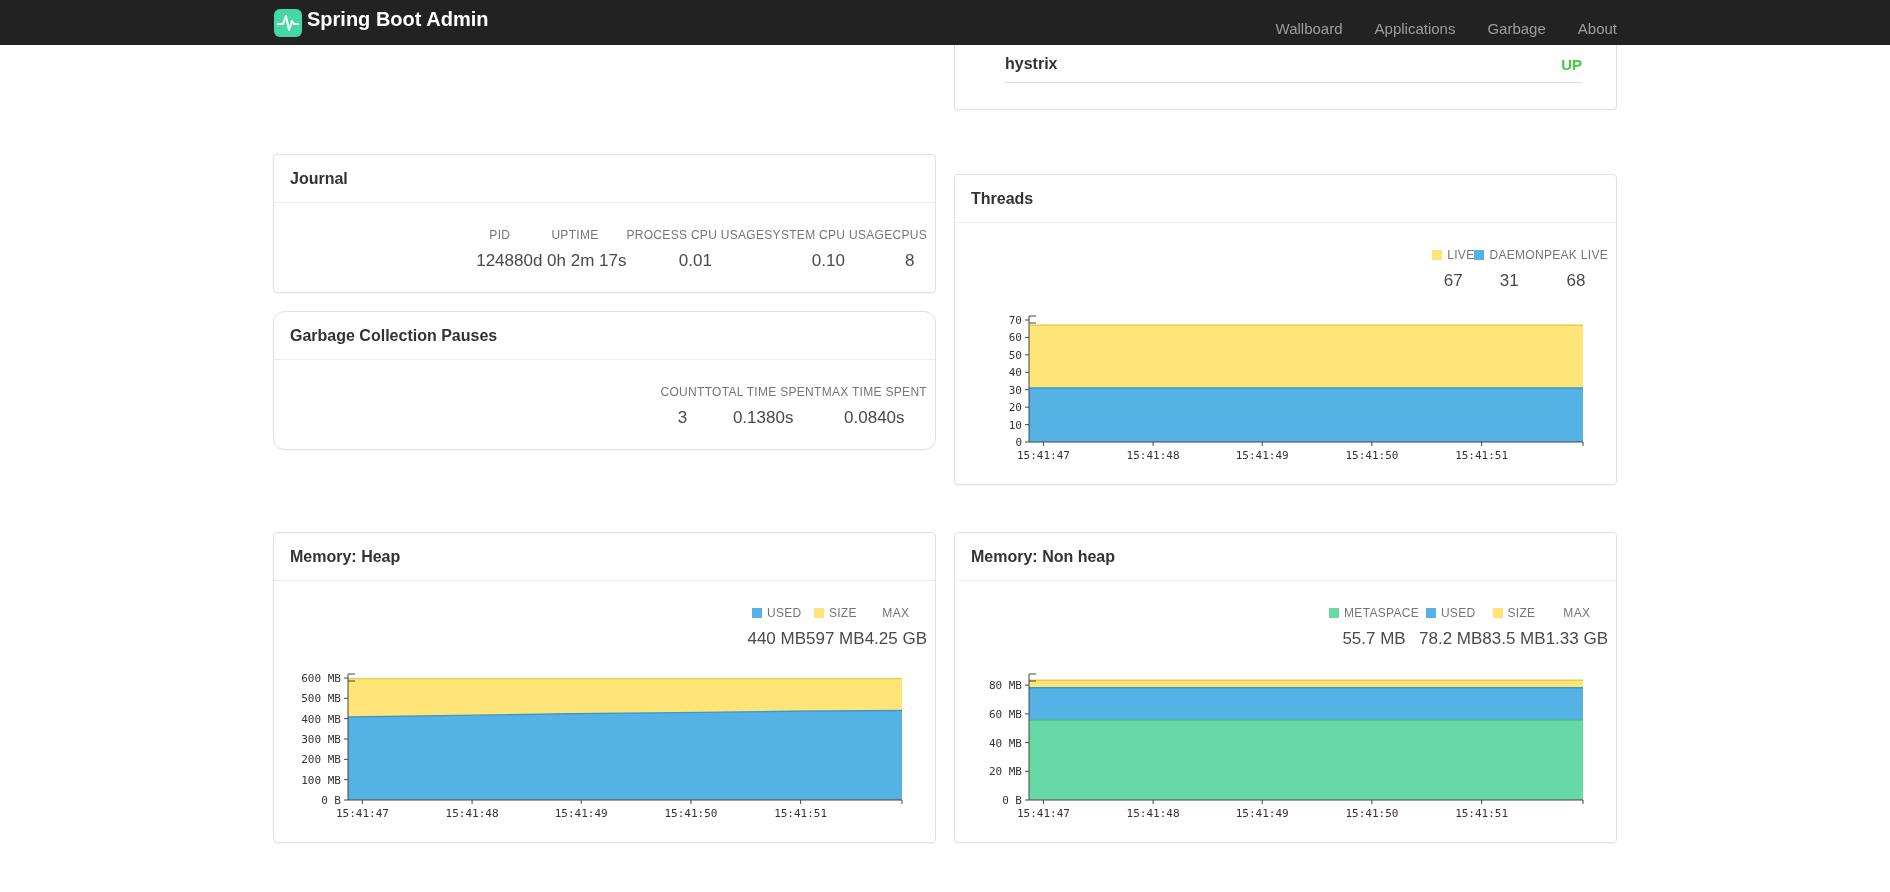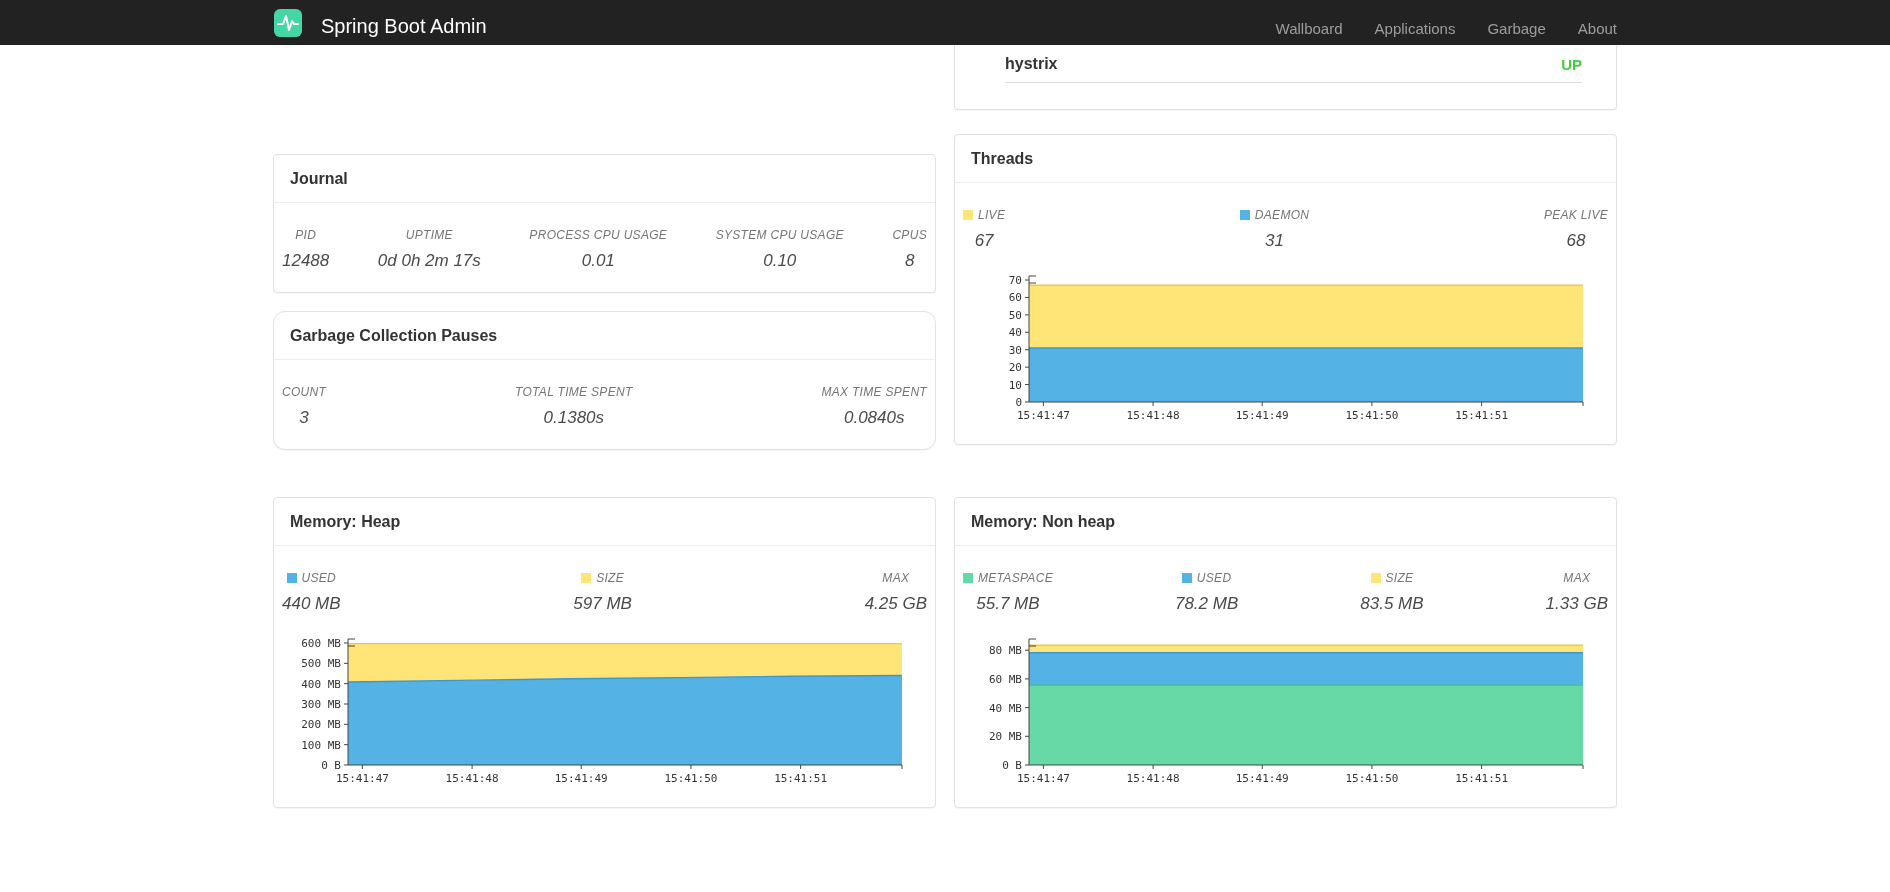--- a/index.html
+++ b/index.html
@@ -10,22 +10,22 @@
     font-family: "Liberation Sans", sans-serif;
     min-height: 892px;
     width: 1890px;
   }
   
   .navbar { height: 45px; background: #222; }
   .navbar-inner {
     width: 1344px; margin: 0 auto; height: 100%;
     display: flex; align-items: center; justify-content: space-between;
   }
-  .brand { display: flex; align-items: flex-end; gap: 18px; color: #fff;
-    font-size: 20px; font-weight: 400; cursor: pointer; }
+  .brand { display: flex; align-items: flex-start; gap: 4px; color: #fff;
+    font-size: 20px; font-weight: 700; cursor: pointer; }
   .brand svg { display: block; }
   .nav-links { display: flex; gap: 32px; }
   .nav-links a { color: #9d9d9d; font-size: 15px; text-decoration: none; cursor: pointer; margin-top: 11px; }
 
   
   .main { width: 1344px; margin: 0 auto; }
   .grid { display: grid; grid-template-columns: 663px 663px; column-gap: 18px; align-items: start; }
 
   .card {
     background: #fff; border: 1px solid #e1e1e1; border-radius: 4px;
@@ -39,25 +39,25 @@
   .card-hystrix { border-top: none; border-radius: 0 0 4px 4px; }
   .app-row { display: flex; justify-content: space-between; align-items: center;
     padding: 10px 34px 9px 50px; }
   .app-name { font-weight: 700; font-size: 16px; color: #333; }
   .app-status { font-weight: 700; font-size: 15px; }
   .app-divider { border-bottom: 1px solid #dcdcdc; margin: 0 34px 0 50px; }
   .app-bottom-space { height: 26px; }
 
   .card-process { margin-top: 109px; }
   .card-gc { margin-top: 18px; border-radius: 12px; }
-  .card-threads { margin-top: 24px; }
+  .card-threads { margin-top: 64px; }
   .card-heap, .card-nonheap { margin-top: 47px; }
 
-  .stats { display: flex; justify-content: space-between; text-align: center;
-    padding: 25px 8px 21px; font-style: italic; }
+  .stats { display: flex; justify-content: flex-end; text-align: center;
+    padding: 25px 8px 21px; }
   .stat-label { font-size: 12px; color: #757575; letter-spacing: 0.3px; white-space: nowrap; }
   .stat-value { font-size: 17px; color: #4a4a4a; margin-top: 9px; white-space: nowrap; }
   .swatch { display: inline-block; width: 10px; height: 10px; margin-right: 5px;
     vertical-align: -1px; }
 
   .chart-wrap { padding: 0 16px 14px; }
   .chart-wrap svg { display: block; width: 100%; height: auto; }
 </style>
 </head>
 <body>

